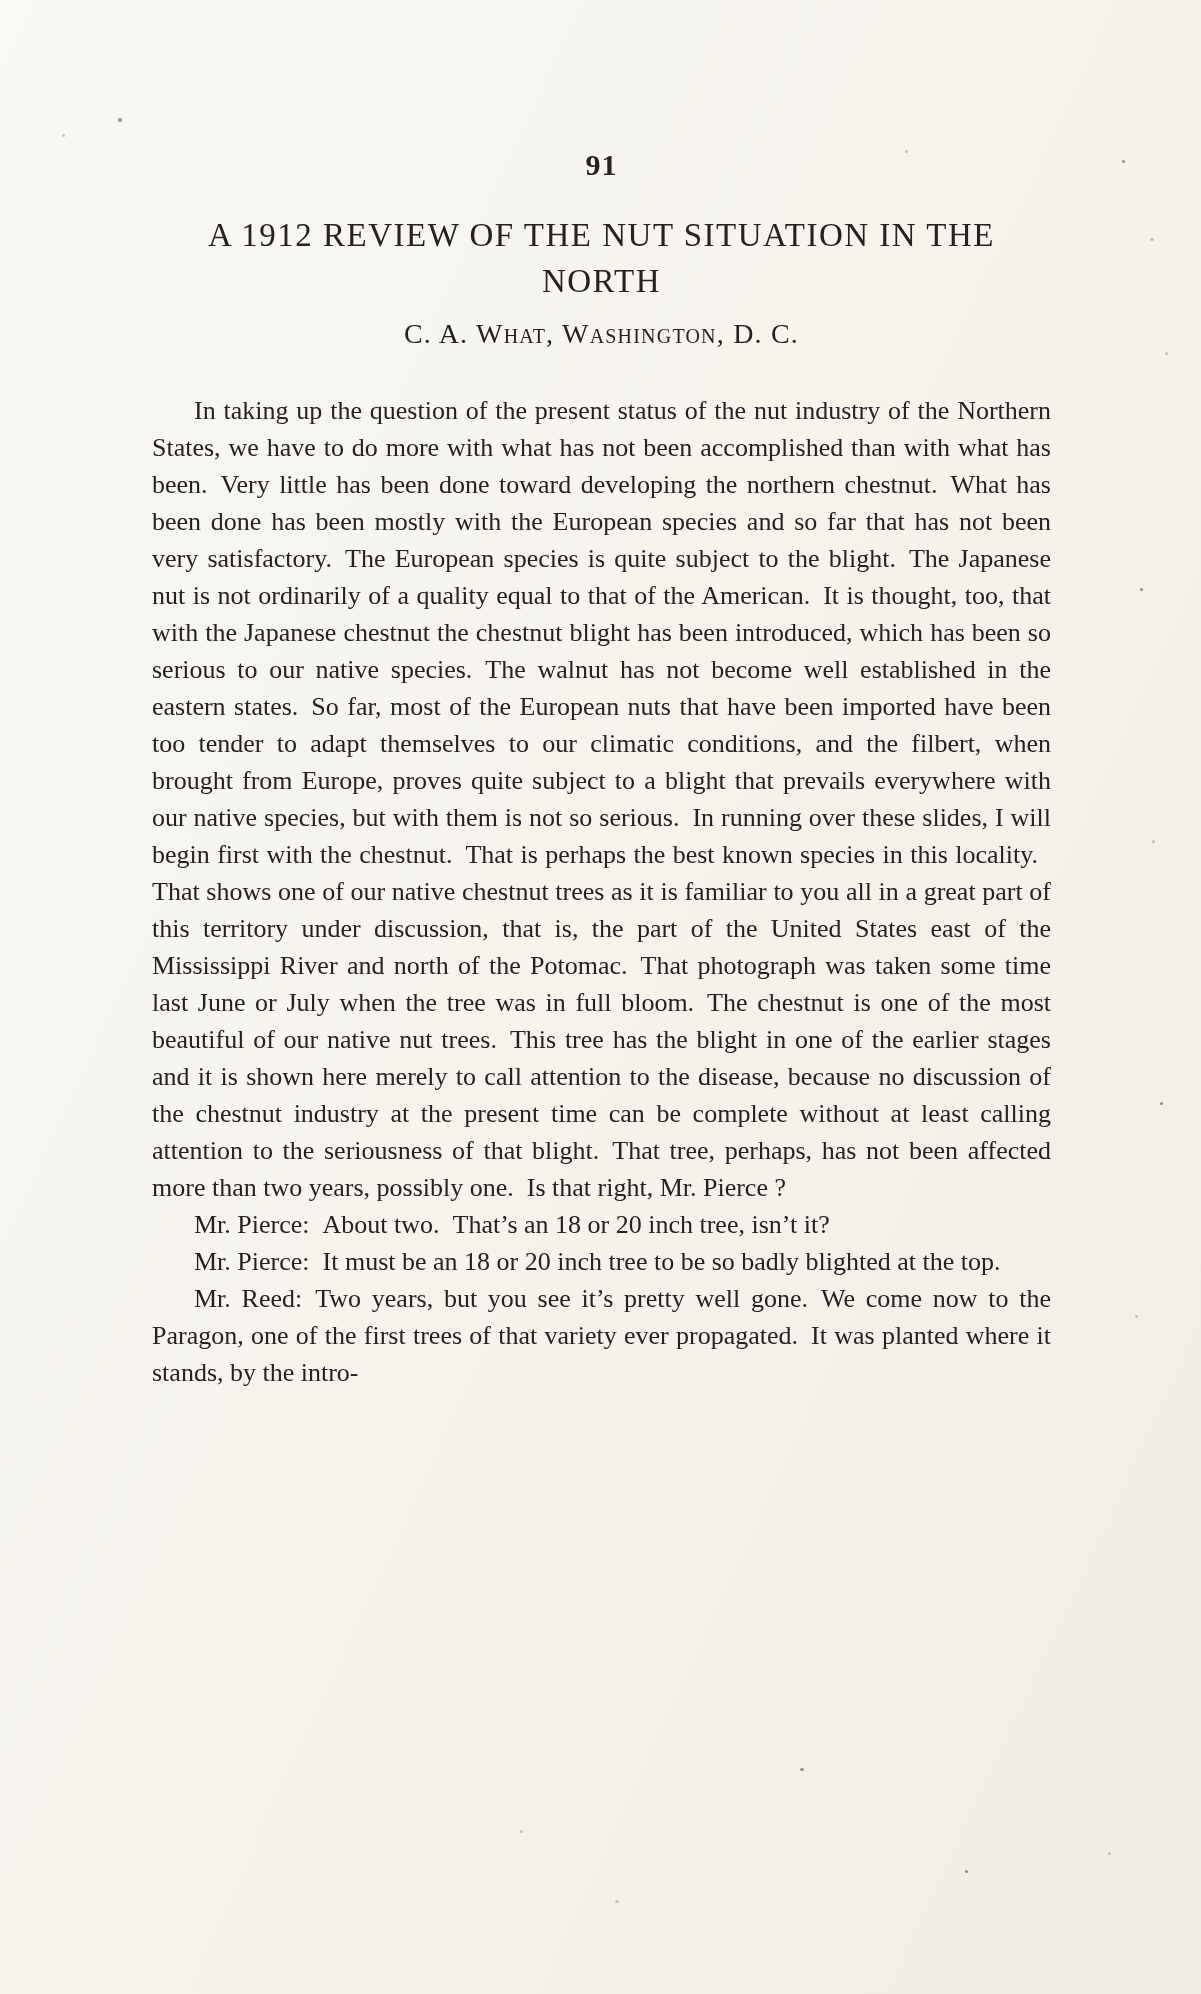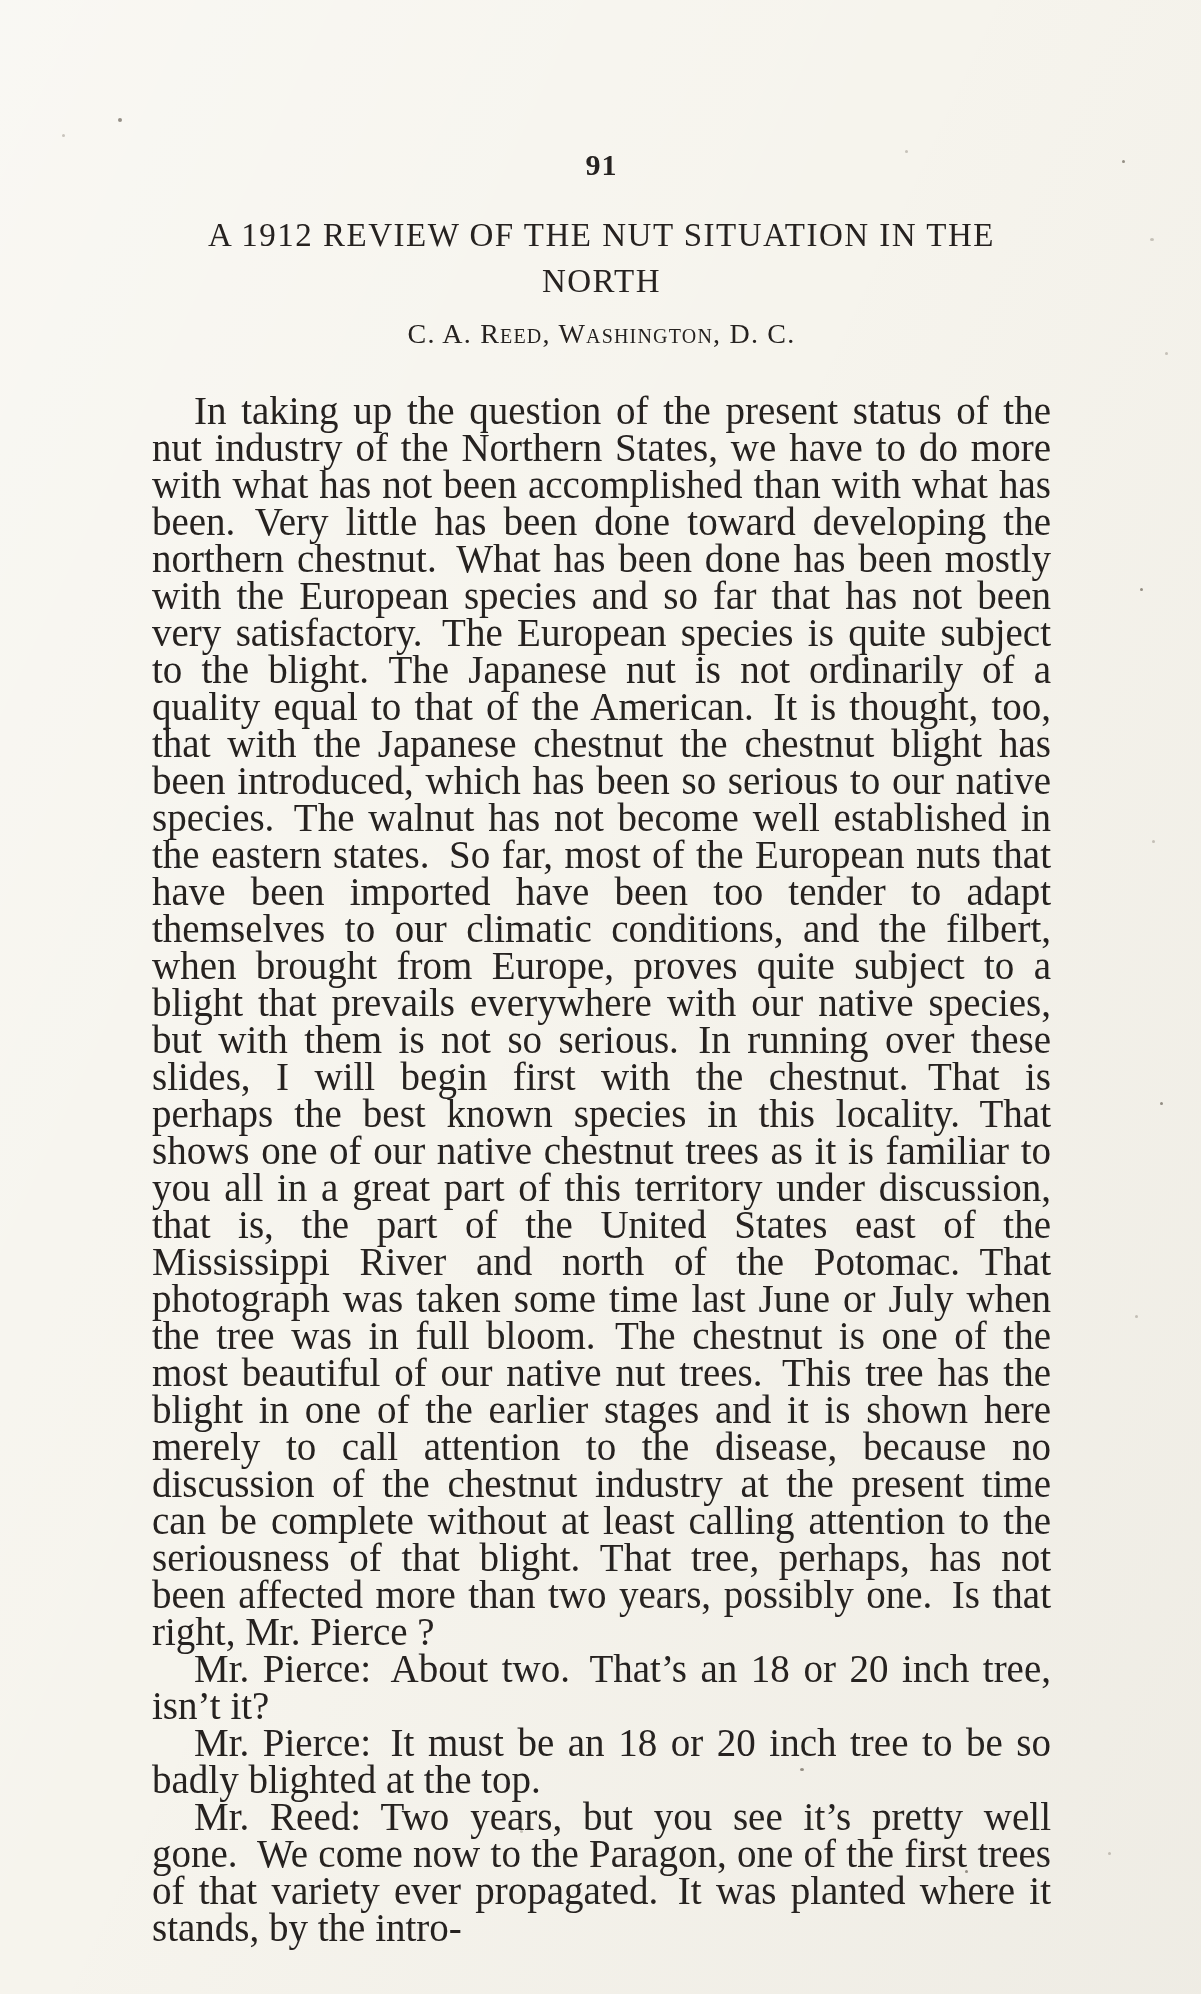--- a/index.html
+++ b/index.html
@@ -39,21 +39,21 @@
   .title-line { display: block; }
   .byline {
     margin-top: 14px;
     text-align: center;
     font-variant: small-caps;
     font-size: 28px;
     letter-spacing: 1.2px;
   }
   .body-text {
     margin-top: 42px;
-    font-size: 39px;
+    font-size: 26px;
     line-height: 37px;
     text-align: justify;
   }
   .body-text p {
     margin: 0;
     text-indent: 42px;
   }
   .speck {
     position: absolute;
     border-radius: 50%;
@@ -67,21 +67,21 @@
 
 <div class="page">
 
   <div class="page-number">91</div>
 
   <h1 class="title">
     <span class="title-line">A 1912 REVIEW OF THE NUT SITUATION IN THE</span>
     <span class="title-line">NORTH</span>
   </h1>
 
-  <div class="byline">C. A. Reed, Washington, D. C.</div>
+  <div class="byline">C. A. What, Washington, D. C.</div>
 
   <div class="body-text">
     <p>In taking up the question of the present status of the nut industry of the Northern States, we have to do more with what has not been accomplished than with what has been. Very little has been done toward developing the northern chestnut. What has been done has been mostly with the European species and so far that has not been very satisfactory. The European species is quite subject to the blight. The Japanese nut is not ordinarily of a quality equal to that of the American. It is thought, too, that with the Japanese chestnut the chestnut blight has been introduced, which has been so serious to our native species. The walnut has not become well established in the eastern states. So far, most of the European nuts that have been imported have been too tender to adapt themselves to our climatic conditions, and the filbert, when brought from Europe, proves quite subject to a blight that prevails everywhere with our native species, but with them is not so serious. In running over these slides, I will begin first with the chestnut. That is perhaps the best known species in this locality. That shows one of our native chestnut trees as it is familiar to you all in a great part of this territory under discussion, that is, the part of the United States east of the Mississippi River and north of the Potomac. That photograph was taken some time last June or July when the tree was in full bloom. The chestnut is one of the most beautiful of our native nut trees. This tree has the blight in one of the earlier stages and it is shown here merely to call attention to the disease, because no discussion of the chestnut industry at the present time can be complete without at least calling attention to the seriousness of that blight. That tree, perhaps, has not been affected more than two years, possibly one. Is that right, Mr. Pierce ?</p>
     <p>Mr. Pierce: About two. That’s an 18 or 20 inch tree, isn’t it?</p>
     <p>Mr. Pierce: It must be an 18 or 20 inch tree to be so badly blighted at the top.</p>
     <p>Mr. Reed: Two years, but you see it’s pretty well gone. We come now to the Paragon, one of the first trees of that variety ever propagated. It was planted where it stands, by the intro-</p>
   </div>
 
   <span class="speck" style="left:118px; top:118px; width:4px; height:4px;"></span>
   <span class="speck faint" style="left:62px; top:134px; width:3px; height:3px;"></span>

